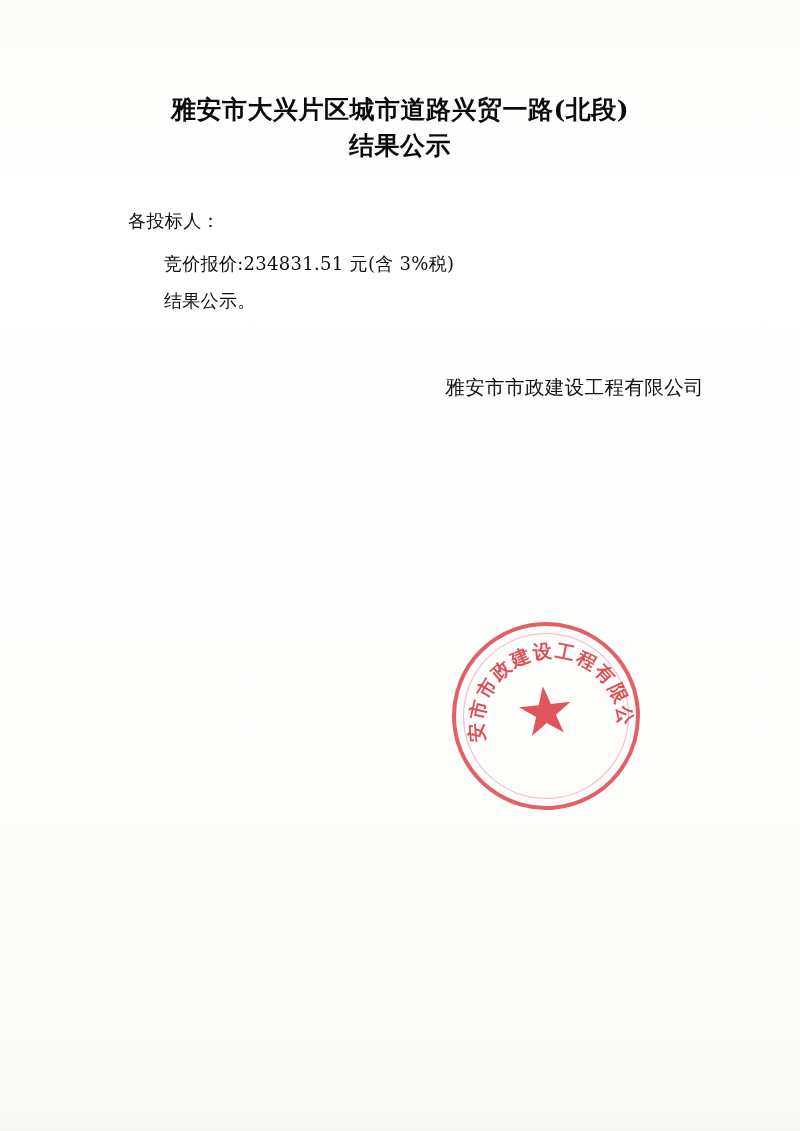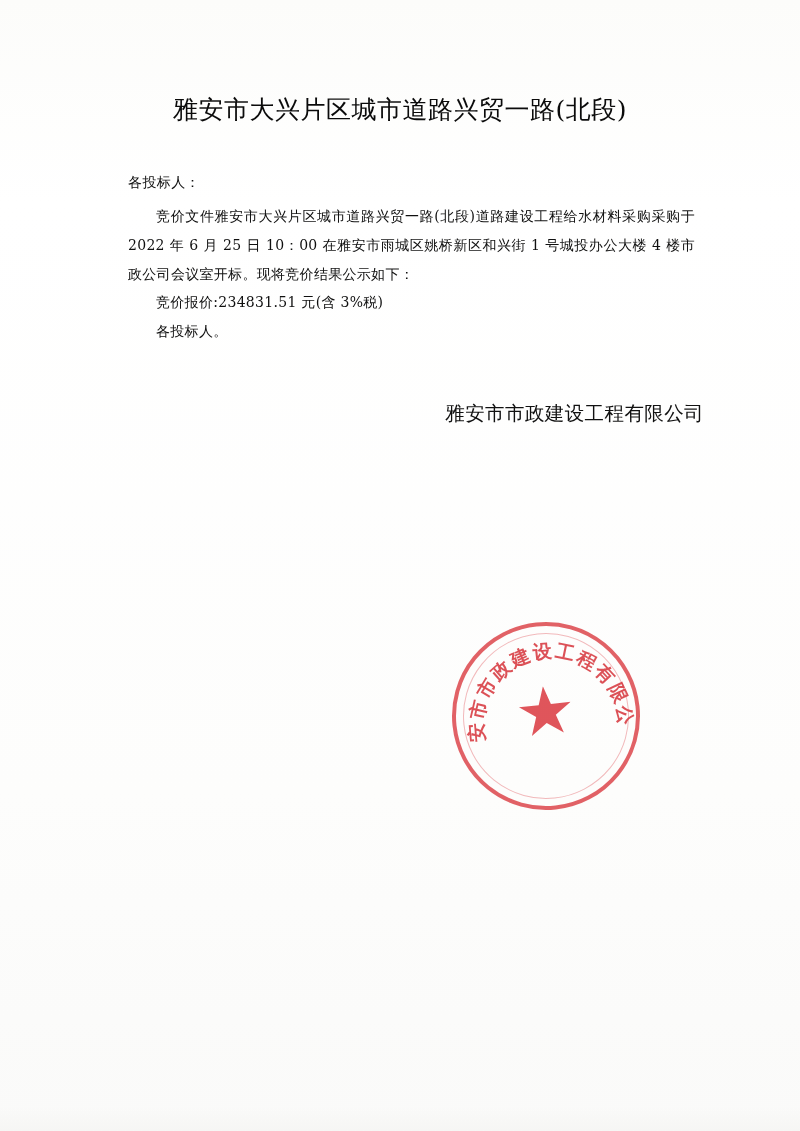--- a/index.html
+++ b/index.html
@@ -35,35 +35,35 @@
     position: absolute;
     left: 0;
     top: 0;
     width: 800px;
     padding: 0;
   }
 
   .title-block {
     margin: 92px 0 0 0;
     text-align: center;
-    font-weight: normal;
+    font-weight: bold;
     font-size: 25px;
     line-height: 1.42;
     letter-spacing: 0.5px;
     color: #0b0b0b;
   }
   .title-line {
     display: block;
     white-space: nowrap;
   }
 
   .content {
     margin: 40px 0 0 0;
     padding: 0 105px 0 128px;
-    font-size: 14px;
+    font-size: 18px;
     line-height: 2.05;
     color: #101010;
   }
 
   .salutation {
     margin: 0 0 6px 0;
     letter-spacing: 0.4px;
   }
 
   .para {
@@ -160,32 +160,32 @@
 </head>
 <body>
 
 <div class="page">
   <div class="paper-tint"></div>
 
   <div class="doc-body">
 
     <div class="title-block">
       <span class="title-line">雅安市大兴片区城市道路兴贸一路(北段)</span>
+      <span class="title-line">结果公示</span>
     </div>
 
     <div class="content">
       <p class="salutation">各投标人：</p>
 
-      <p class="para para-spread">竞价文件雅安市大兴片区城市道路兴贸一路(北段)道路建设工程给水材料采购采购于 2022 年 6 月 25 日 10：00 在雅安市雨城区姚桥新区和兴街 1 号城投办公大楼 4 楼市政公司会议室开标。现将竞价结果公示如下：</p>
 
 
       <p class="para">竞价报价:234831.51 元(含 3%税)</p>
 
 
-      <p class="para">各投标人。</p>
+      <p class="para">结果公示。</p>
     </div>
 
     <div class="sign-block">
       <span class="sign-line">雅安市市政建设工程有限公司</span>
     </div>
 
   </div>
 
   <div class="seal">
     <div class="seal-inner-ring"></div>

